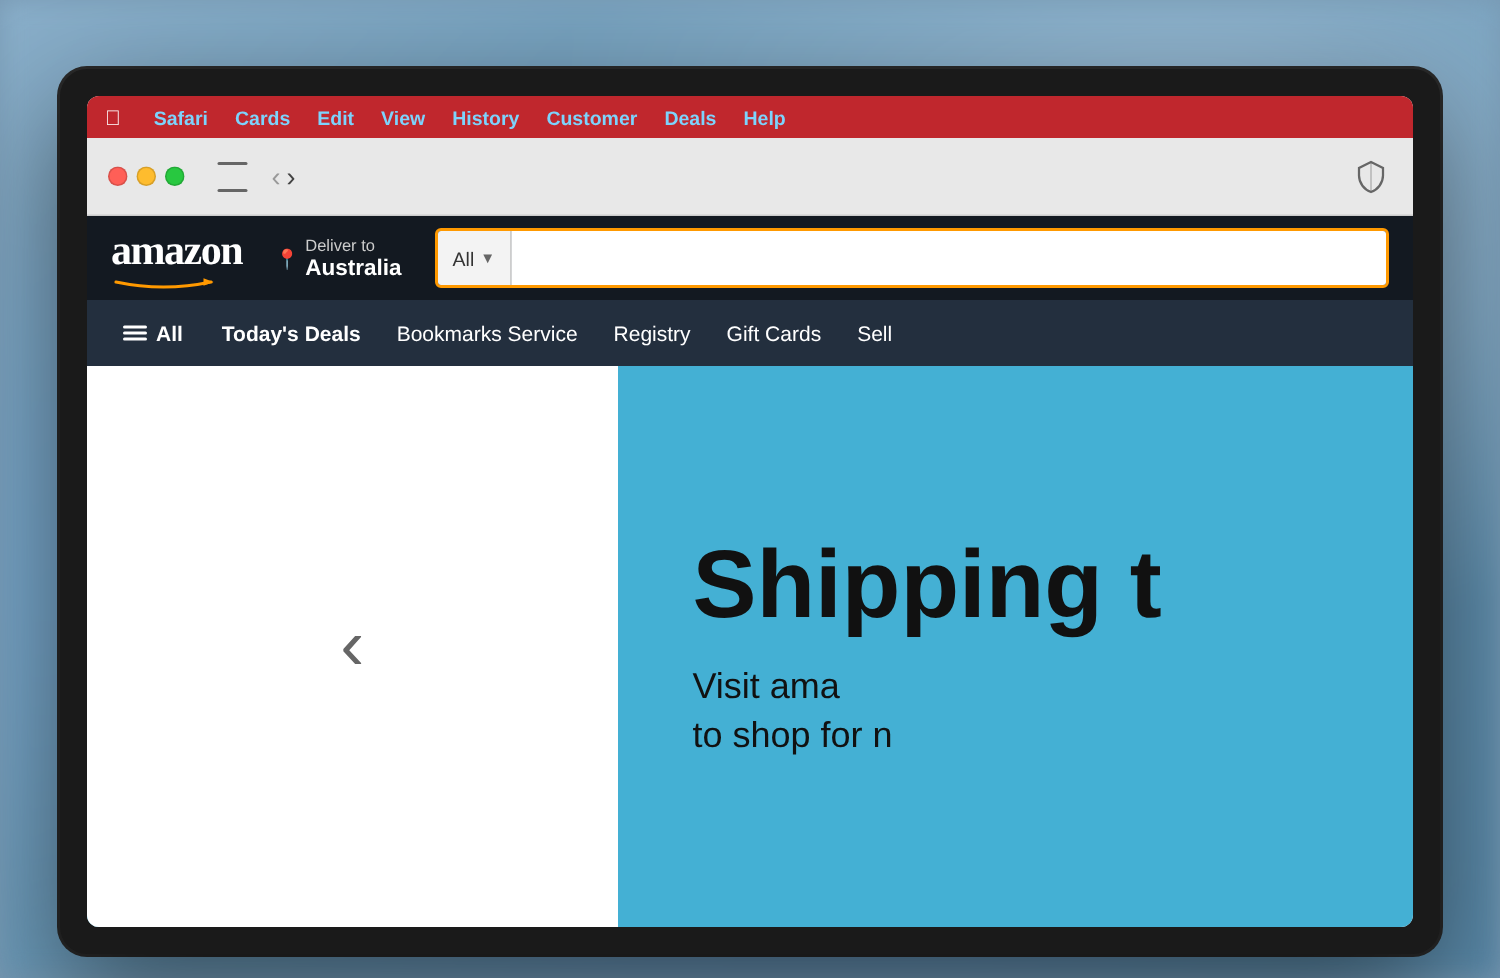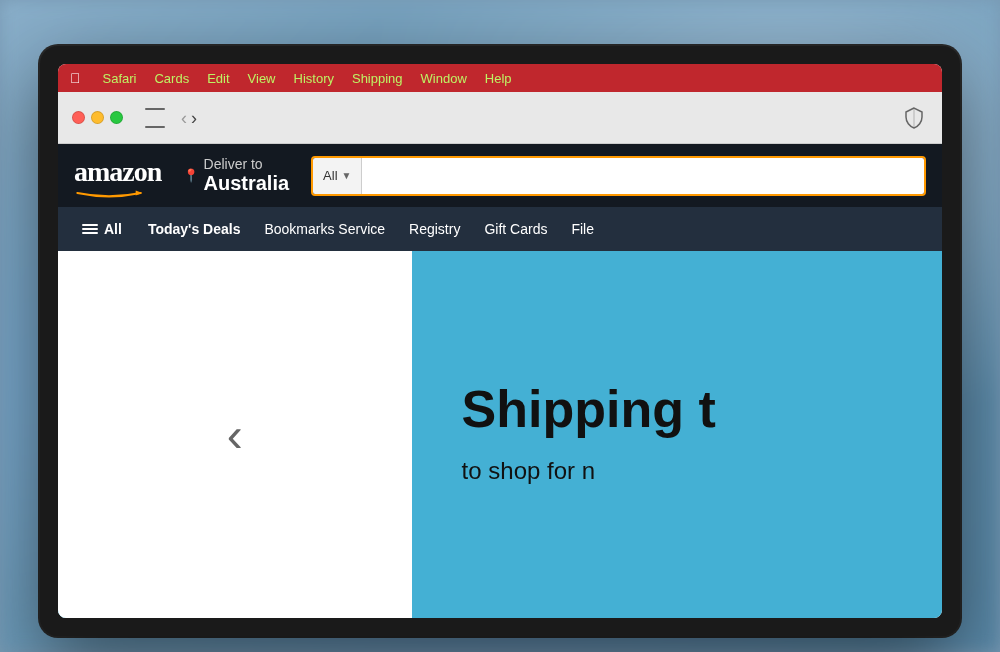--- a/index.html
+++ b/index.html
@@ -63,23 +63,23 @@
       flex-shrink: 0;
     }
 
     .mac-menubar .apple-icon {
       color: #fff;
       font-size: 14px;
       margin-right: 4px;
     }
 
     .mac-menubar-item {
-      color: #bef264;
+      color: #7dd3fc;
       font-size: 13px;
-      font-weight: 400;
+      font-weight: 700;
       cursor: default;
       white-space: nowrap;
     }
 
     
     .safari-chrome {
       background: #e8e8e8;
       height: 52px;
       display: flex;
       align-items: center;
@@ -211,26 +211,26 @@
       font-size: 13px;
       color: #ccc;
     }
 
     .deliver-to-text {
       display: flex;
       flex-direction: column;
     }
 
     .deliver-to-line1 {
-      font-size: 14px;
+      font-size: 11px;
       color: #ccc;
     }
 
     .deliver-to-line2 {
-      font-size: 20px;
+      font-size: 15px;
       font-weight: 700;
       color: #fff;
     }
 
     .amazon-search-bar {
       flex: 1;
       display: flex;
       height: 40px;
       border-radius: 4px;
       overflow: hidden;
@@ -343,21 +343,21 @@
 
     .hero-right-content {
       flex: 1;
       padding: 40px 50px;
       display: flex;
       flex-direction: column;
       justify-content: center;
     }
 
     .hero-title {
-      font-size: 52px;
+      font-size: 64px;
       font-weight: 700;
       color: #111;
       line-height: 1.1;
       margin-bottom: 16px;
     }
 
     .hero-subtitle {
       font-size: 24px;
       color: #111;
       line-height: 1.4;
@@ -371,22 +371,22 @@
 <div class="monitor-frame">
   <div class="browser-window">
 
     <div class="mac-menubar">
       <span class="apple-icon"></span>
       <span class="mac-menubar-item">Safari</span>
       <span class="mac-menubar-item">Cards</span>
       <span class="mac-menubar-item">Edit</span>
       <span class="mac-menubar-item">View</span>
       <span class="mac-menubar-item">History</span>
-      <span class="mac-menubar-item">Shipping</span>
-      <span class="mac-menubar-item">Window</span>
+      <span class="mac-menubar-item">Customer</span>
+      <span class="mac-menubar-item">Deals</span>
       <span class="mac-menubar-item">Help</span>
     </div>
 
     <div class="safari-chrome">
       <div class="traffic-lights">
         <div class="traffic-light tl-red"></div>
         <div class="traffic-light tl-yellow"></div>
         <div class="traffic-light tl-green"></div>
       </div>
 
@@ -448,28 +448,29 @@
             <div class="hamburger-line"></div>
             <div class="hamburger-line"></div>
             <div class="hamburger-line"></div>
           </div>
           <span class="nav-all-text">All</span>
         </div>
         <span class="nav-link bold">Today's Deals</span>
         <span class="nav-link">Bookmarks Service</span>
         <span class="nav-link">Registry</span>
         <span class="nav-link">Gift Cards</span>
-        <span class="nav-link">File</span>
+        <span class="nav-link">Sell</span>
       </div>
 
       <div class="hero-area">
         <div class="hero-left-area">
           <span class="hero-chevron-left">‹</span>
         </div>
         <div class="hero-right-content">
           <div class="hero-title">Shipping t</div>
+          <div class="hero-subtitle">Visit ama</div>
           <div class="hero-subtitle">to shop for n</div>
         </div>
       </div>
 
     </div>
   </div>
 </div>
 
 </body></html>

